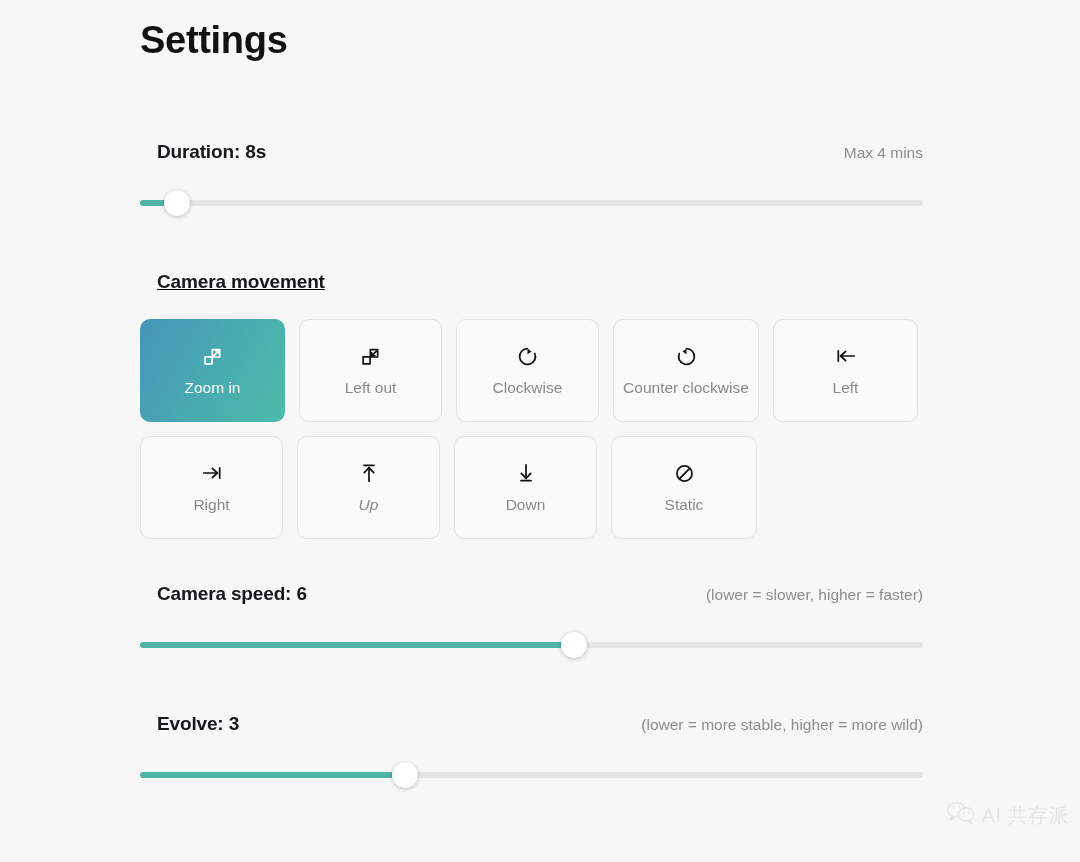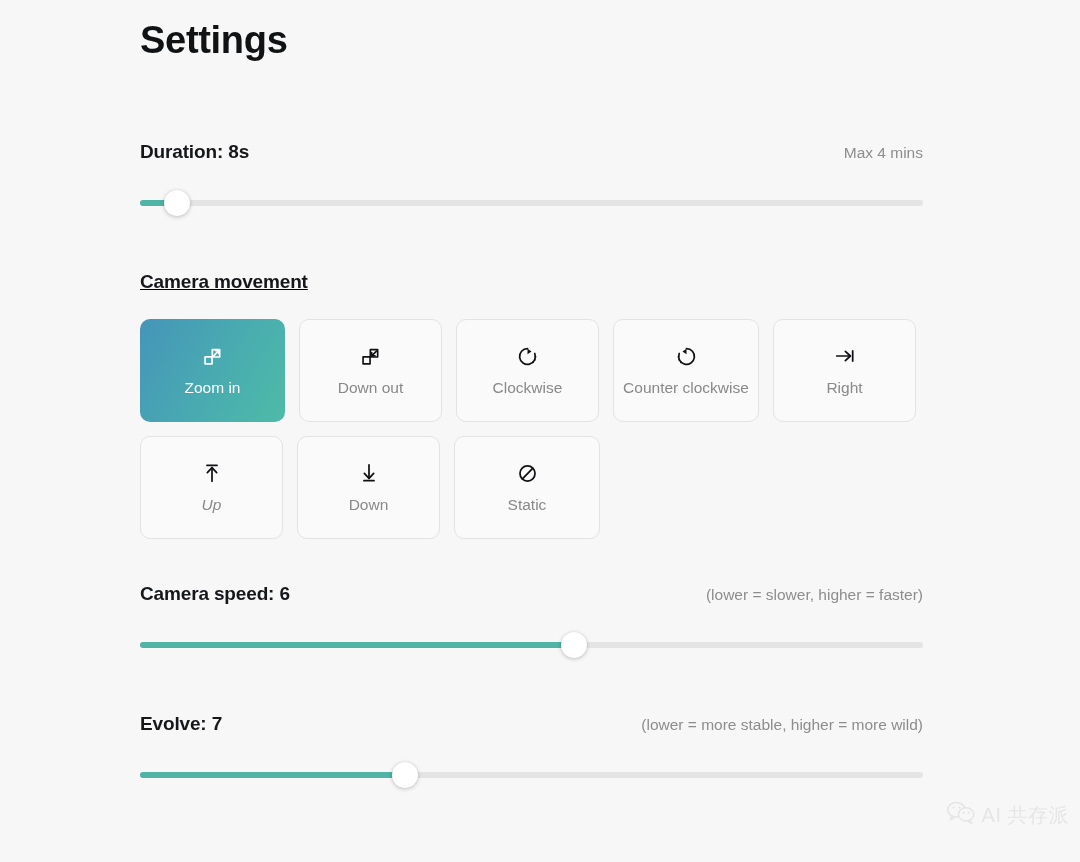--- a/index.html
+++ b/index.html
@@ -42,20 +42,21 @@
     width: 783px;
     display: flex;
     align-items: baseline;
     justify-content: space-between;
   }
   .label-main {
     font-size: 19px;
     font-weight: 700;
     color: #15171a;
     letter-spacing: -0.15px;
+    margin-left: 17px;
   }
   .label-hint {
     font-size: 15.5px;
     color: #8d8d8d;
     font-weight: 400;
   }
 
   
   .slider {
     position: absolute;
@@ -203,21 +204,21 @@
 
     <div class="move-btn w-zoomout">
       <span class="move-icon">
         <svg width="21" height="21" viewBox="0 0 24 24" fill="none" stroke="currentColor" stroke-width="1.9" stroke-linecap="round" stroke-linejoin="round">
           <rect x="3.5" y="12.5" width="8" height="8"></rect>
           <path d="M11.8 12.2 L11.8 4.2 L20.2 4.2 L20.2 12.6 L12 12.6"></path>
           <path d="M18.8 5.8 L13.4 11.3"></path>
           <path d="M13.4 7.6 L13.4 11.3 L17.1 11.3"></path>
         </svg>
       </span>
-      <span class="move-label">Down out</span>
+      <span class="move-label">Left out</span>
     </div>
 
     <div class="move-btn w-cw">
       <span class="move-icon">
         <svg width="21" height="21" viewBox="0 0 24 24" fill="none" stroke="currentColor" stroke-width="2" stroke-linecap="round" stroke-linejoin="round">
           <path d="M12 3 a9 9 0 1 0 8.3 5.6"></path>
           <path d="M12 3 l4.6 3.2 -4.6 3.3 z" fill="currentColor" stroke="none"></path>
           <path d="M21 12.2 l0 0.1"></path>
           <path d="M20.3 15.6 l0 0.1"></path>
           <path d="M18.3 18.5 l0 0.1"></path>
@@ -232,20 +233,30 @@
           <path d="M12 3 a9 9 0 1 1 -8.3 5.6"></path>
           <path d="M12 3 l-4.6 3.2 4.6 3.3 z" fill="currentColor" stroke="none"></path>
           <path d="M3 12.2 l0 0.1"></path>
           <path d="M3.7 15.6 l0 0.1"></path>
           <path d="M5.7 18.5 l0 0.1"></path>
         </svg>
       </span>
       <span class="move-label">Counter clockwise</span>
     </div>
 
+    <div class="move-btn w-left">
+      <span class="move-icon">
+        <svg width="22" height="22" viewBox="0 0 24 24" fill="none" stroke="currentColor" stroke-width="1.9" stroke-linecap="round" stroke-linejoin="round">
+          <path d="M3.6 6.5 L3.6 17.5"></path>
+          <path d="M21 12 L6.2 12"></path>
+          <path d="M11.6 6.9 L6.2 12 L11.6 17.1"></path>
+        </svg>
+      </span>
+      <span class="move-label">Left</span>
+    </div>
 
     <div class="move-btn w-right">
       <span class="move-icon">
         <svg width="22" height="22" viewBox="0 0 24 24" fill="none" stroke="currentColor" stroke-width="1.9" stroke-linecap="round" stroke-linejoin="round">
           <path d="M20.4 6.5 L20.4 17.5"></path>
           <path d="M3 12 L17.8 12"></path>
           <path d="M12.4 6.9 L17.8 12 L12.4 17.1"></path>
         </svg>
       </span>
       <span class="move-label">Right</span>
@@ -290,21 +301,21 @@
     <span class="label-hint">(lower = slower, higher = faster)</span>
   </div>
 
   <div class="slider" style="top:632px;">
     <div class="slider-track"></div>
     <div class="slider-fill" style="width: 55.4%;"></div>
     <div class="slider-thumb" style="left: 55.4%;"></div>
   </div>
 
   <div class="label-row" style="top:713px;">
-    <span class="label-main">Evolve: 7</span>
+    <span class="label-main">Evolve: 3</span>
     <span class="label-hint">(lower = more stable, higher = more wild)</span>
   </div>
 
   <div class="slider" style="top:762px;">
     <div class="slider-track"></div>
     <div class="slider-fill" style="width: 33.9%;"></div>
     <div class="slider-thumb" style="left: 33.9%;"></div>
   </div>
 
 </div>

